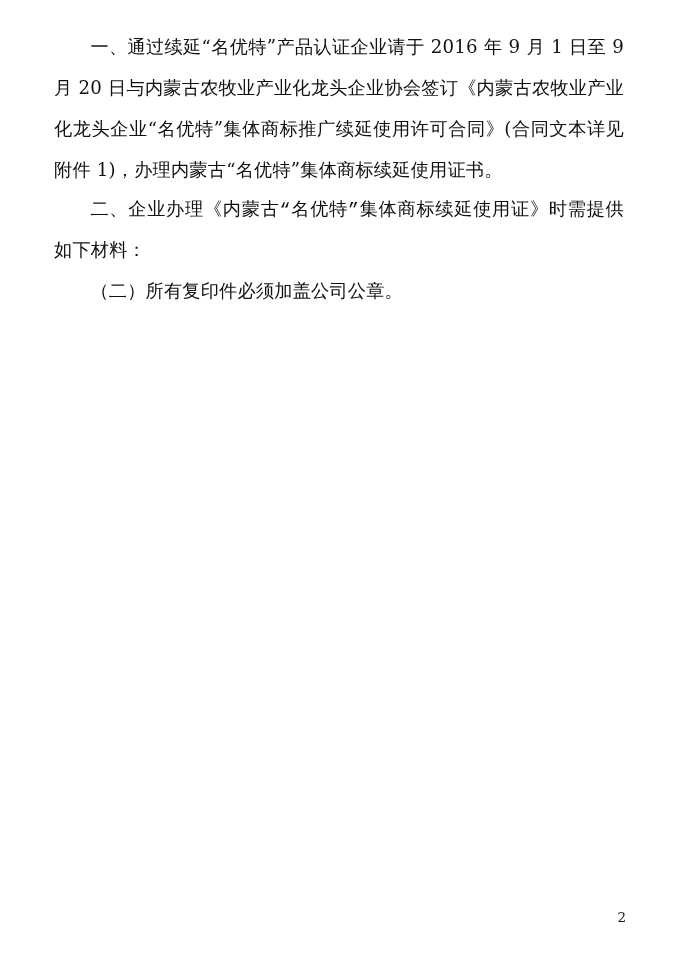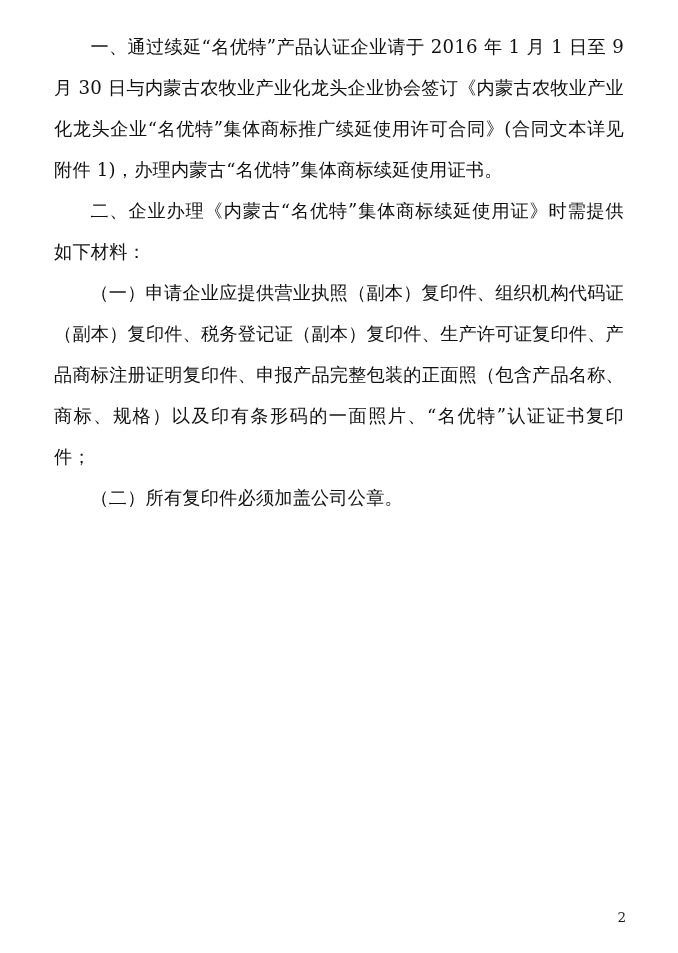--- a/index.html
+++ b/index.html
@@ -32,34 +32,34 @@
     letter-spacing: 0.2px;
   }
   .para {
     margin: 0 0 0 0;
     text-indent: 2em;
     text-align: justify;
     text-justify: inter-ideograph;
   }
   .para + .para {
     margin-top: 0px;
+    font-family: Liberation Mono, monospace;
   }
   .page-number {
     position: absolute;
     right: 52px;
     bottom: 28px;
     font-size: 13.5px;
     font-family: "DejaVu Serif", "Liberation Serif", serif;
     color: #1a1a1a;
   }
 </style>
 </head>
 <body>
 
 <div class="page">
   <div class="body-text">
-    <p class="para">一、通过续延“名优特”产品认证企业请于 2016 年 1 月 1 日至 9 月 30 日与内蒙古农牧业产业化龙头企业协会签订《内蒙古农牧业产业化龙头企业“名优特”集体商标推广续延使用许可合同》(合同文本详见附件 1)，办理内蒙古“名优特”集体商标续延使用证书。</p>
+    <p class="para">一、通过续延“名优特”产品认证企业请于 2016 年 9 月 1 日至 9 月 20 日与内蒙古农牧业产业化龙头企业协会签订《内蒙古农牧业产业化龙头企业“名优特”集体商标推广续延使用许可合同》(合同文本详见附件 1)，办理内蒙古“名优特”集体商标续延使用证书。</p>
     <p class="para">二、企业办理《内蒙古“名优特”集体商标续延使用证》时需提供如下材料：</p>
-    <p class="para">（一）申请企业应提供营业执照（副本）复印件、组织机构代码证（副本）复印件、税务登记证（副本）复印件、生产许可证复印件、产品商标注册证明复印件、申报产品完整包装的正面照（包含产品名称、商标、规格）以及印有条形码的一面照片、“名优特”认证证书复印件；</p>
     <p class="para">（二）所有复印件必须加盖公司公章。</p>
   </div>
   <div class="page-number">2</div>
 </div>
 
 </body></html>

